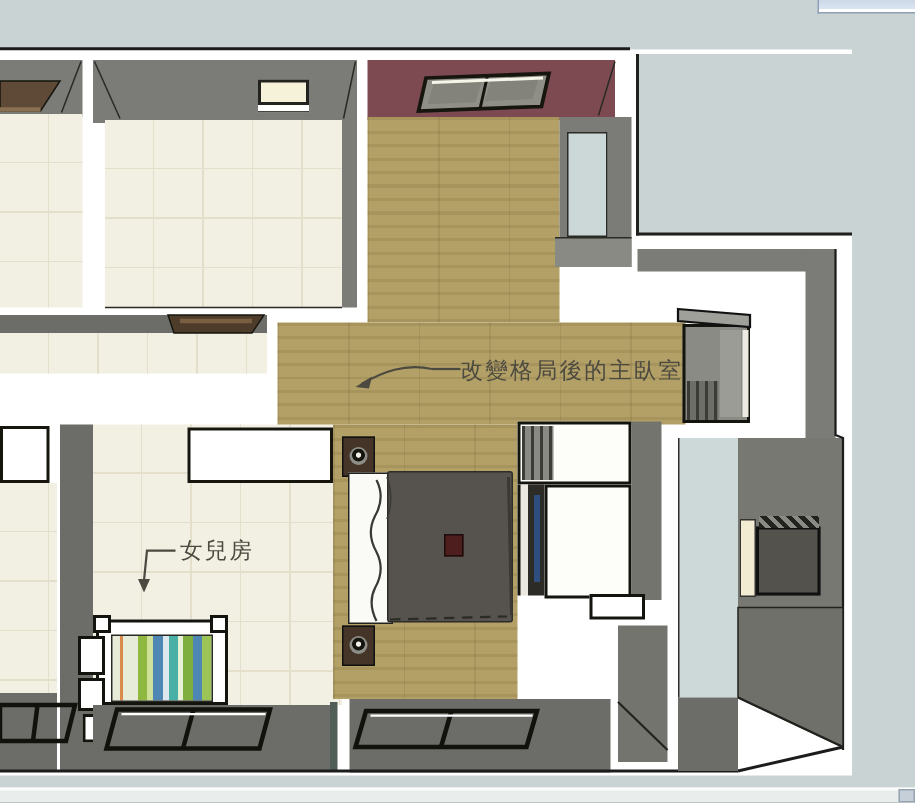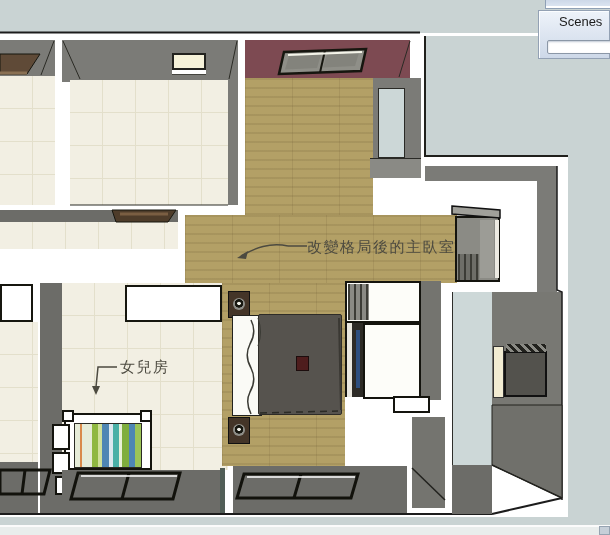--- a/index.html
+++ b/index.html
@@ -183,21 +183,17 @@
         <path d="M117,367 L98,367 L96,387" stroke-width="1.5"></path>
         <polygon points="92,386 100,386 96,395" fill="#4c4a40" stroke="none"></polygon>
       </g>
     </svg>
 
     <div class="lbl" style="left:307px;top:238px;">改變格局後的主臥室</div>
     <div class="lbl" style="left:120px;top:358px;">女兒房</div>
   </div>
 
   <div class="abs ui" style="left:545px;top:0;width:65px;height:9px;background:linear-gradient(#cdd8e8,#dfe8f4);border-left:1px solid #8fa0b5;border-bottom:1px solid #8fa0b5;box-shadow:inset 0 -2px 0 #ffffff;"></div>
-  <div class="abs ui" style="left:538px;top:10px;width:72px;height:49px;background:linear-gradient(180deg,#eef3fa,#cdd8e8);border:1px solid #93a1b4;box-shadow:inset 1px 1px 0 #fbfdff;">
-    <div class="abs" style="left:20px;top:3px;font-size:13px;color:#1b1b1b;">Scenes</div>
-    <div class="abs" style="left:8px;top:29px;width:70px;height:14px;background:#fff;border:1px solid #8b97a7;border-radius:2px;box-shadow:inset 0 1px 2px #c0c8d4;"></div>
-  </div>
 
   <div class="abs ui" style="left:0;top:525px;width:610px;height:10px;background:#e9edec;border-top:2px solid #fbfbfb;"></div>
   <div class="abs ui" style="left:599px;top:526px;width:11px;height:9px;background:#c6cfd8;border:1px solid #96a3b1;"></div>
 
 </div>
 
 </body></html>

